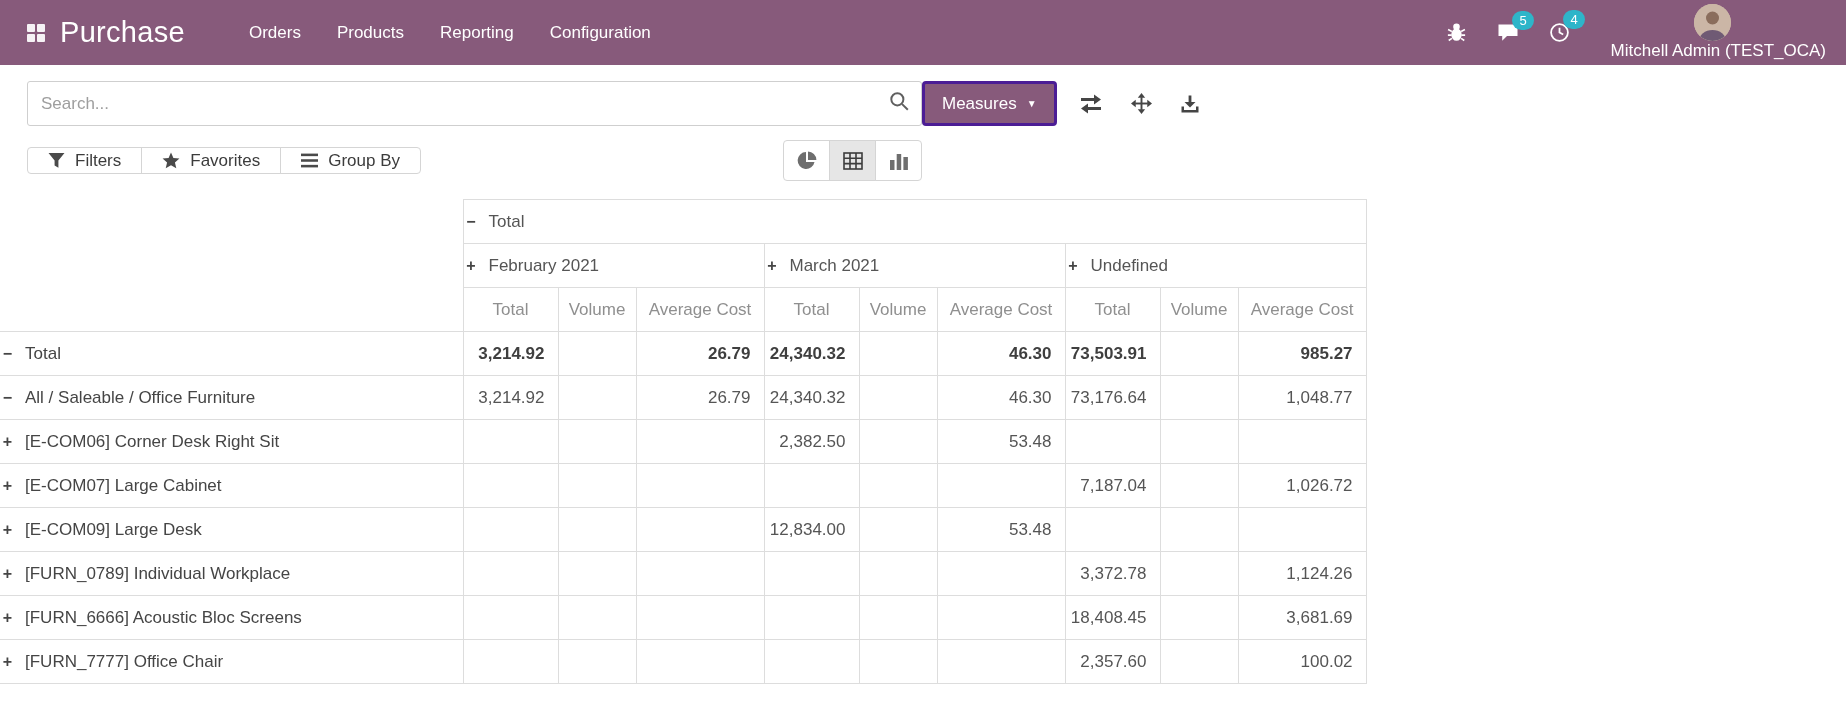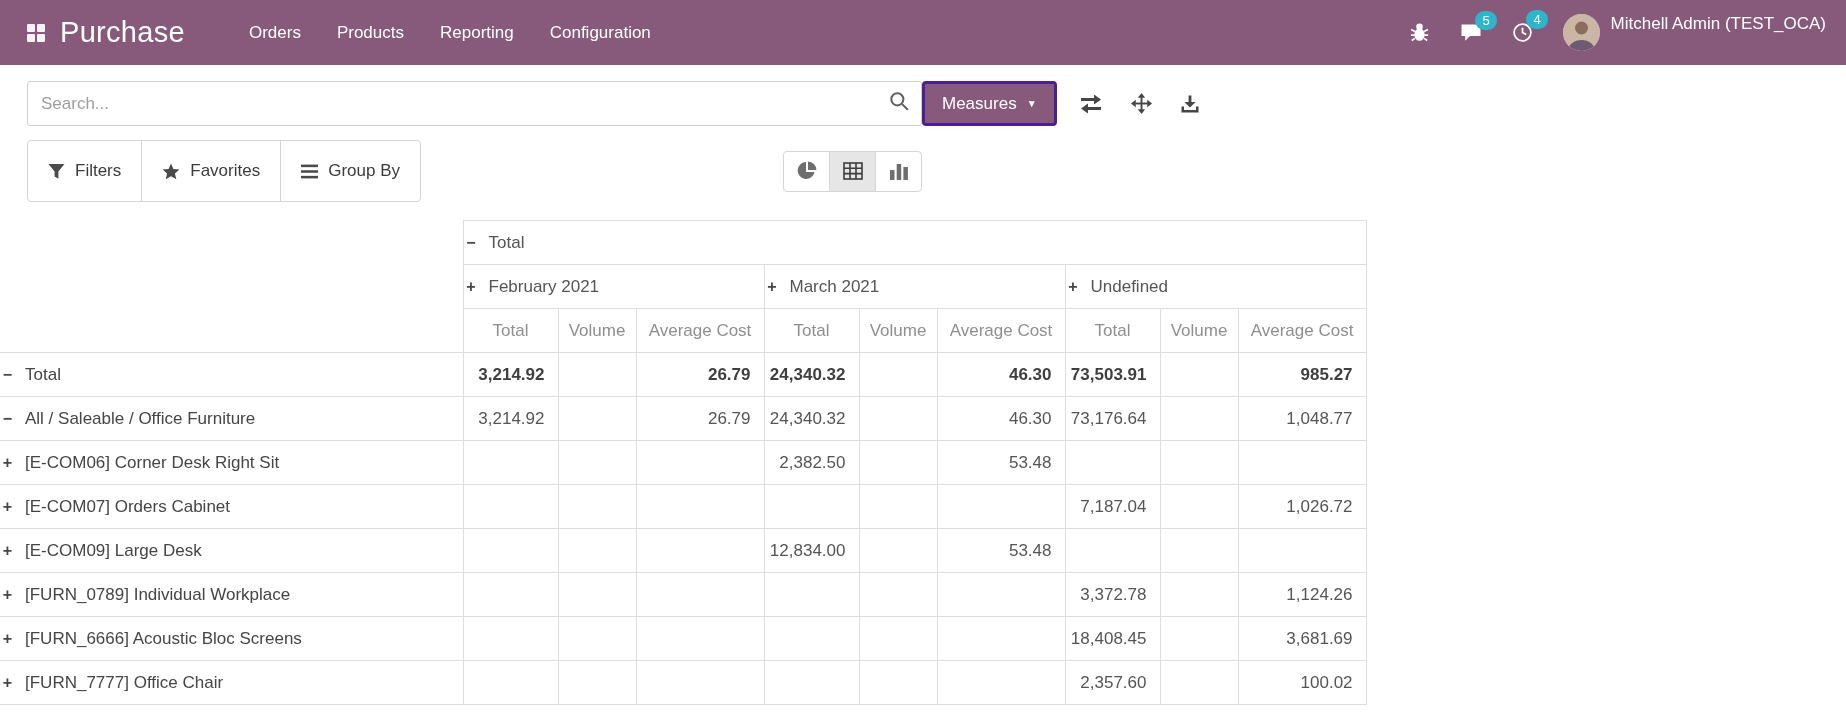--- a/index.html
+++ b/index.html
@@ -8,38 +8,38 @@
 
   
   .navbar{height:65px;background:#875A7B;display:flex;align-items:center;padding:0 20px;color:#fff;}
   .apps-btn{background:none;border:none;cursor:pointer;padding:6px;display:flex;align-items:center;}
   .brand{font-size:29px;color:#fff;margin-left:8px;text-decoration:none;font-weight:400;letter-spacing:.3px;cursor:pointer;}
   .menus{display:flex;gap:36px;margin-left:64px;}
   .nav-menu{color:#fff;font-size:17px;text-decoration:none;cursor:pointer;}
   .nav-spacer{flex:1;}
   .nav-icon{position:relative;background:none;border:none;cursor:pointer;padding:4px;margin-left:22px;display:flex;align-items:center;}
   .badge{position:absolute;top:-8px;right:-11px;background:#2eb5c9;color:#fff;font-size:13px;line-height:1;padding:3px 7px;border-radius:10px;}
-  .user{display:flex;margin-left:26px;cursor:pointer;}
+  .user{display:flex;align-items:center;margin-left:26px;cursor:pointer;flex-direction:column;}
   .avatar{width:37px;height:37px;border-radius:50%;overflow:hidden;display:inline-flex;background:#cbb6a6;}
   .user-name{margin-left:11px;font-size:17px;}
 
   
   .cp{display:grid;grid-template-columns:1fr 897px;padding:16px 27px;row-gap:14px;align-items:center;}
   .cp-title{font-size:29px;font-weight:400;color:#5b5b5b;}
   .searchbox{position:relative;height:45px;}
   .search-input{width:100%;height:100%;border:1px solid #cfcfcf;border-radius:3px;padding:0 46px 0 13px;font-size:17px;color:#333;font-family:inherit;background:#fff;}
   .search-input::placeholder{color:#9e9e9e;}
   .search-icon{position:absolute;right:12px;top:9px;cursor:pointer;display:flex;}
   .cp-left{display:flex;align-items:center;}
   .measures{background:#875A7B;color:#fff;border:3px solid #4c1d95;border-radius:4px;height:45px;padding:0 17px;font-size:17px;cursor:pointer;display:flex;align-items:center;gap:10px;font-family:inherit;}
   .caret{font-size:10px;line-height:1;}
   .tool-btn{background:none;border:none;cursor:pointer;padding:6px;margin-left:16px;display:flex;align-items:center;}
   .cp-right{display:flex;align-items:center;justify-content:space-between;}
   .filter-group{display:flex;}
-  .filter-group button{display:flex;align-items:center;gap:10px;background:#fff;border:1px solid #d5d5d5;height:62px;padding:0 20px;font-size:17px;color:#3c3c3c;cursor:pointer;margin-left:-1px;font-family:inherit;}
+  .filter-group button{display:flex;align-items:center;gap:10px;background:#fff;border:1px solid #d5d5d5;height:27px;padding:0 20px;font-size:17px;color:#3c3c3c;cursor:pointer;margin-left:-1px;font-family:inherit;}
   .filter-group button:first-child{border-radius:4px 0 0 4px;margin-left:0;}
   .filter-group button:last-child{border-radius:0 4px 4px 0;}
   .view-switcher{display:flex;}
   .view-switcher button{width:47px;height:41px;background:#fff;border:1px solid #d5d5d5;margin-left:-1px;cursor:pointer;display:flex;align-items:center;justify-content:center;}
   .view-switcher button:first-child{border-radius:4px 0 0 4px;margin-left:0;}
   .view-switcher button:last-child{border-radius:0 4px 4px 0;}
   .view-switcher button.active{background:#e6e6e6;}
 
   
   .pivot{border-collapse:collapse;table-layout:fixed;width:1366px;font-size:17px;margin-top:2px;}
@@ -275,21 +275,21 @@
           <td class="val"></td>
           <td class="val"></td>
           <td class="val">2,382.50</td>
           <td class="val"></td>
           <td class="val">53.48</td>
           <td class="val"></td>
           <td class="val"></td>
           <td class="val"></td>
         </tr>
         <tr>
-          <th class="row-th indent-2"><span class="pm">+</span><span>[E-COM07] Orders Cabinet</span></th>
+          <th class="row-th indent-2"><span class="pm">+</span><span>[E-COM07] Large Cabinet</span></th>
           <td class="val"></td>
           <td class="val"></td>
           <td class="val"></td>
           <td class="val"></td>
           <td class="val"></td>
           <td class="val"></td>
           <td class="val">7,187.04</td>
           <td class="val"></td>
           <td class="val">1,026.72</td>
         </tr>

